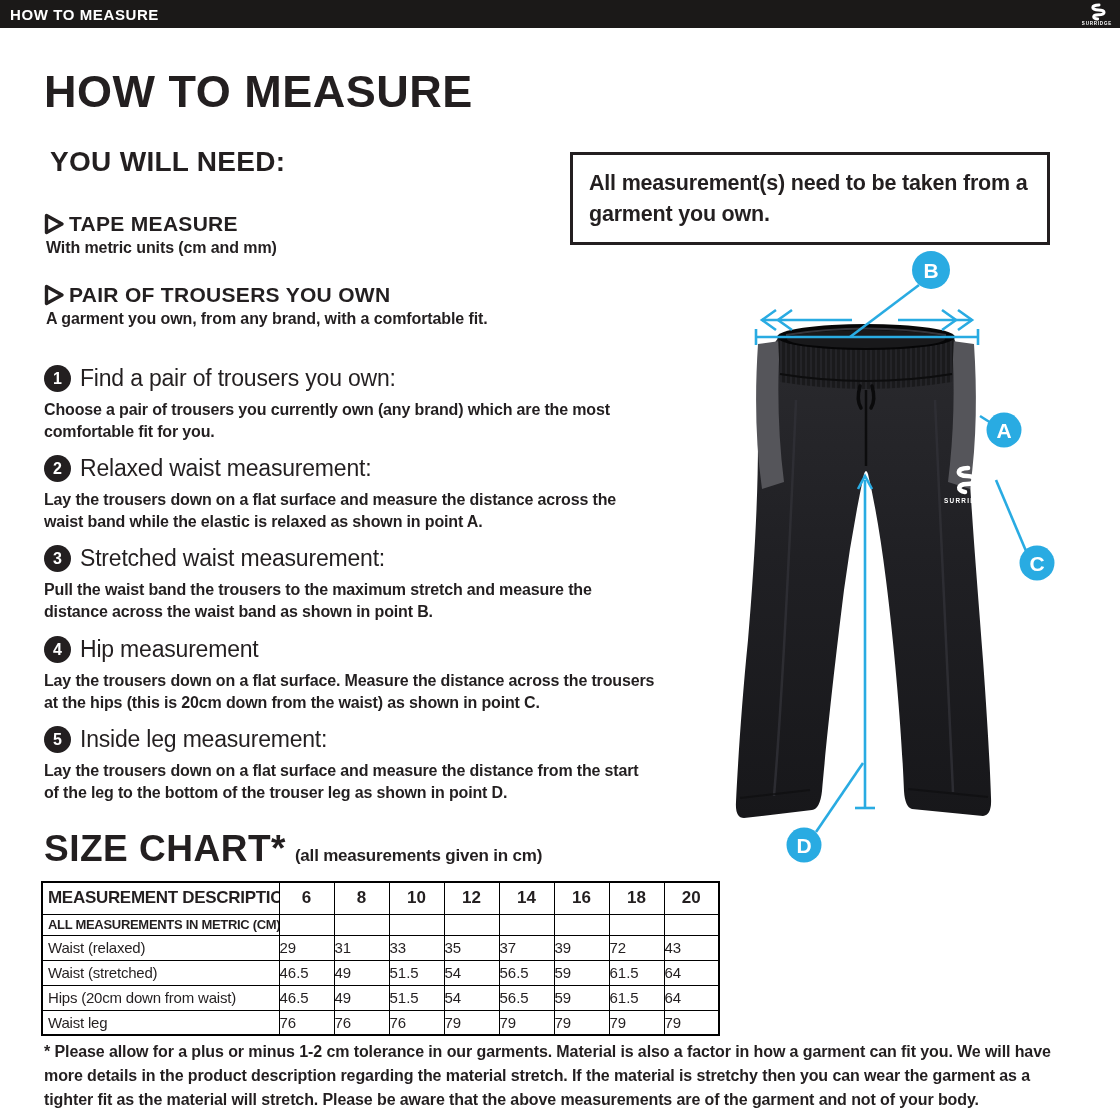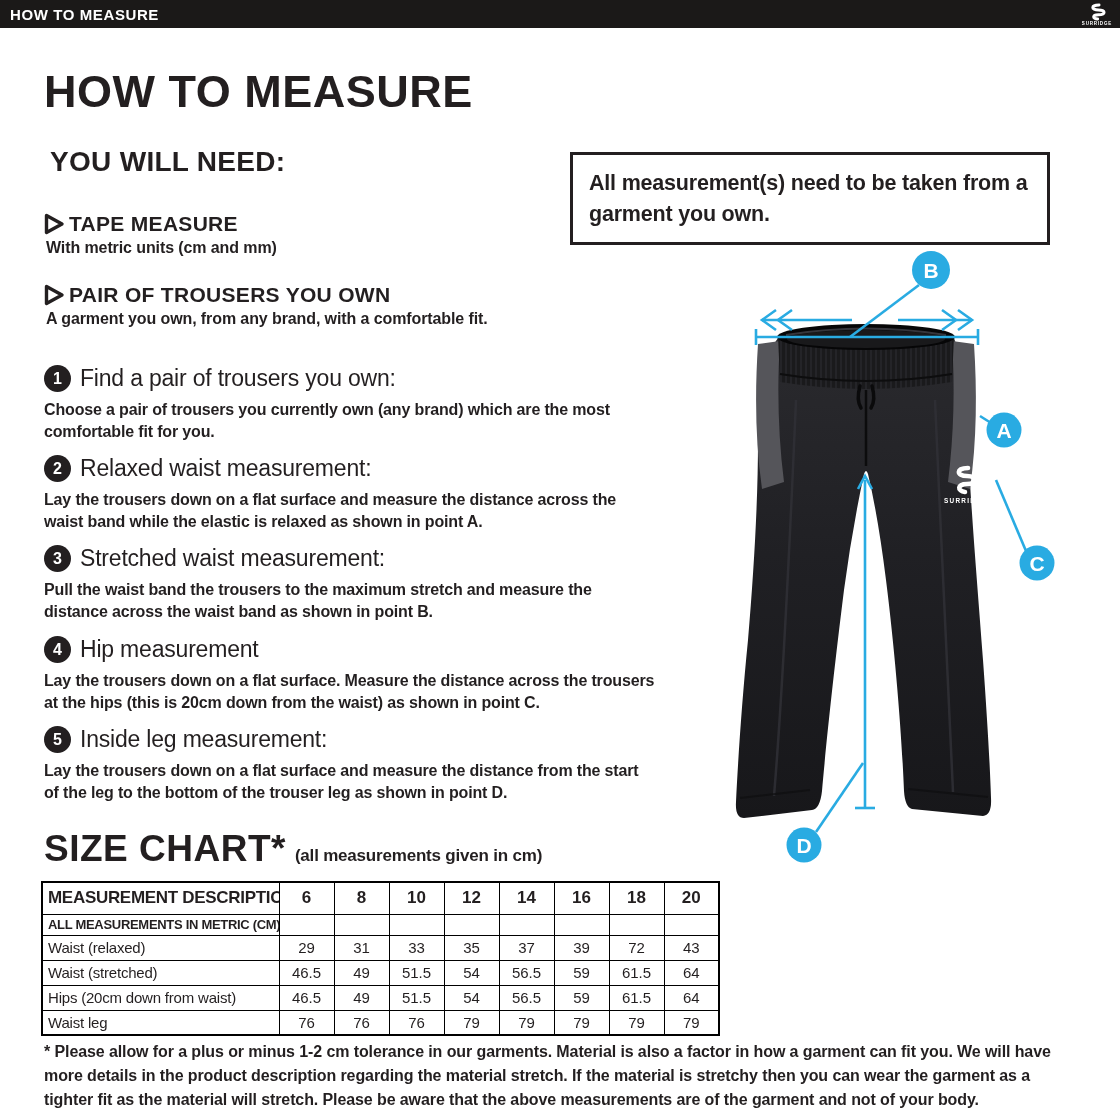--- a/index.html
+++ b/index.html
@@ -46,21 +46,21 @@
   .size-chart-sub { font-size:17px; font-weight:bold; letter-spacing:-.2px; }
 
   table.size-chart { position:absolute; left:41px; top:881px; border-collapse:collapse; table-layout:fixed;
                      width:677px; border:2px solid #000; }
   table.size-chart td, table.size-chart th { border:1.5px solid #000; overflow:hidden; white-space:nowrap; }
   col.c-label { width:237px; }
   col.c-size { width:55px; }
   tr.hdr th { height:32px; font-size:17px; font-weight:bold; text-align:center; }
   tr.hdr th:first-child { text-align:left; padding-left:5px; letter-spacing:-.3px; }
   tr.metric td { height:21px; font-size:13px; font-weight:bold; text-align:left; padding-left:5px; letter-spacing:-.3px; }
-  tr.data td { height:25px; font-size:15px; font-weight:normal; text-align:center; }
+  tr.data td { height:25px; font-size:15px; font-weight:normal; }
   tr.data td:first-child { text-align:left; padding-left:5px; letter-spacing:-.2px; }
 
   
   .footnote { position:absolute; left:44px; top:1040px; width:1050px; font-size:16px; font-weight:bold;
               line-height:1.5; letter-spacing:-.1px; }
 
   
   .diagram { position:absolute; left:700px; top:240px; width:420px; height:640px; }
 </style>
 </head>

